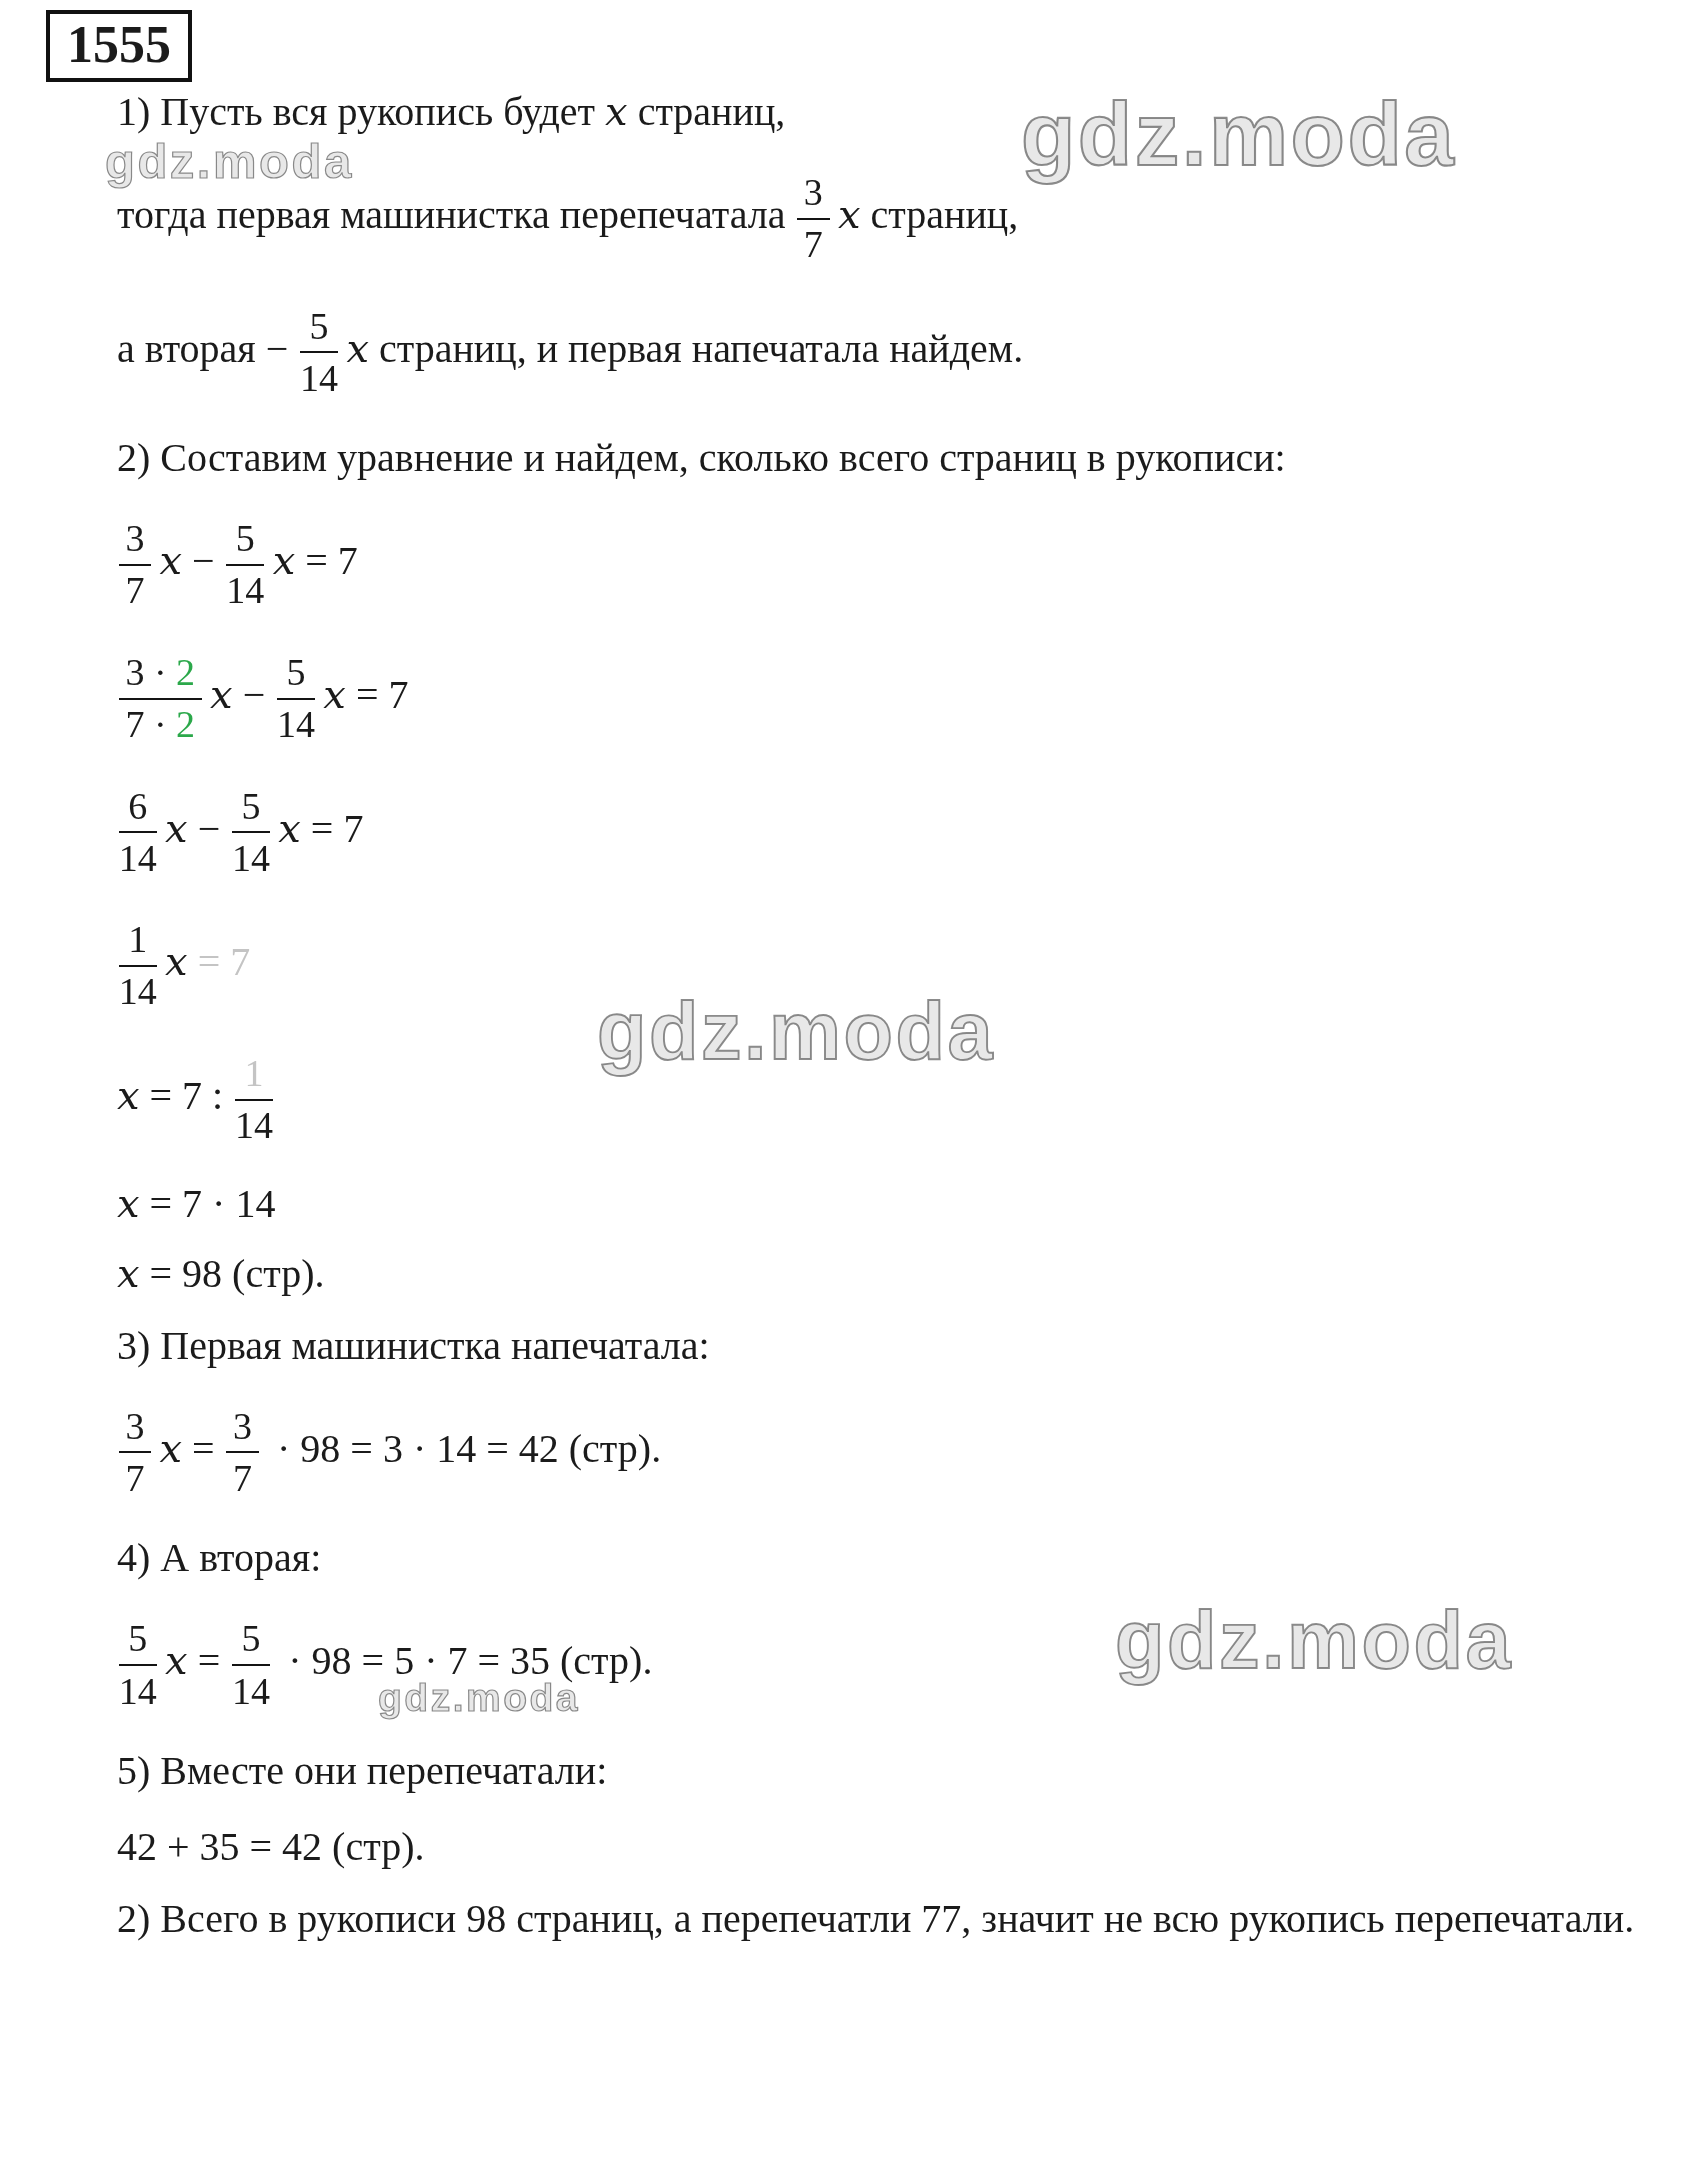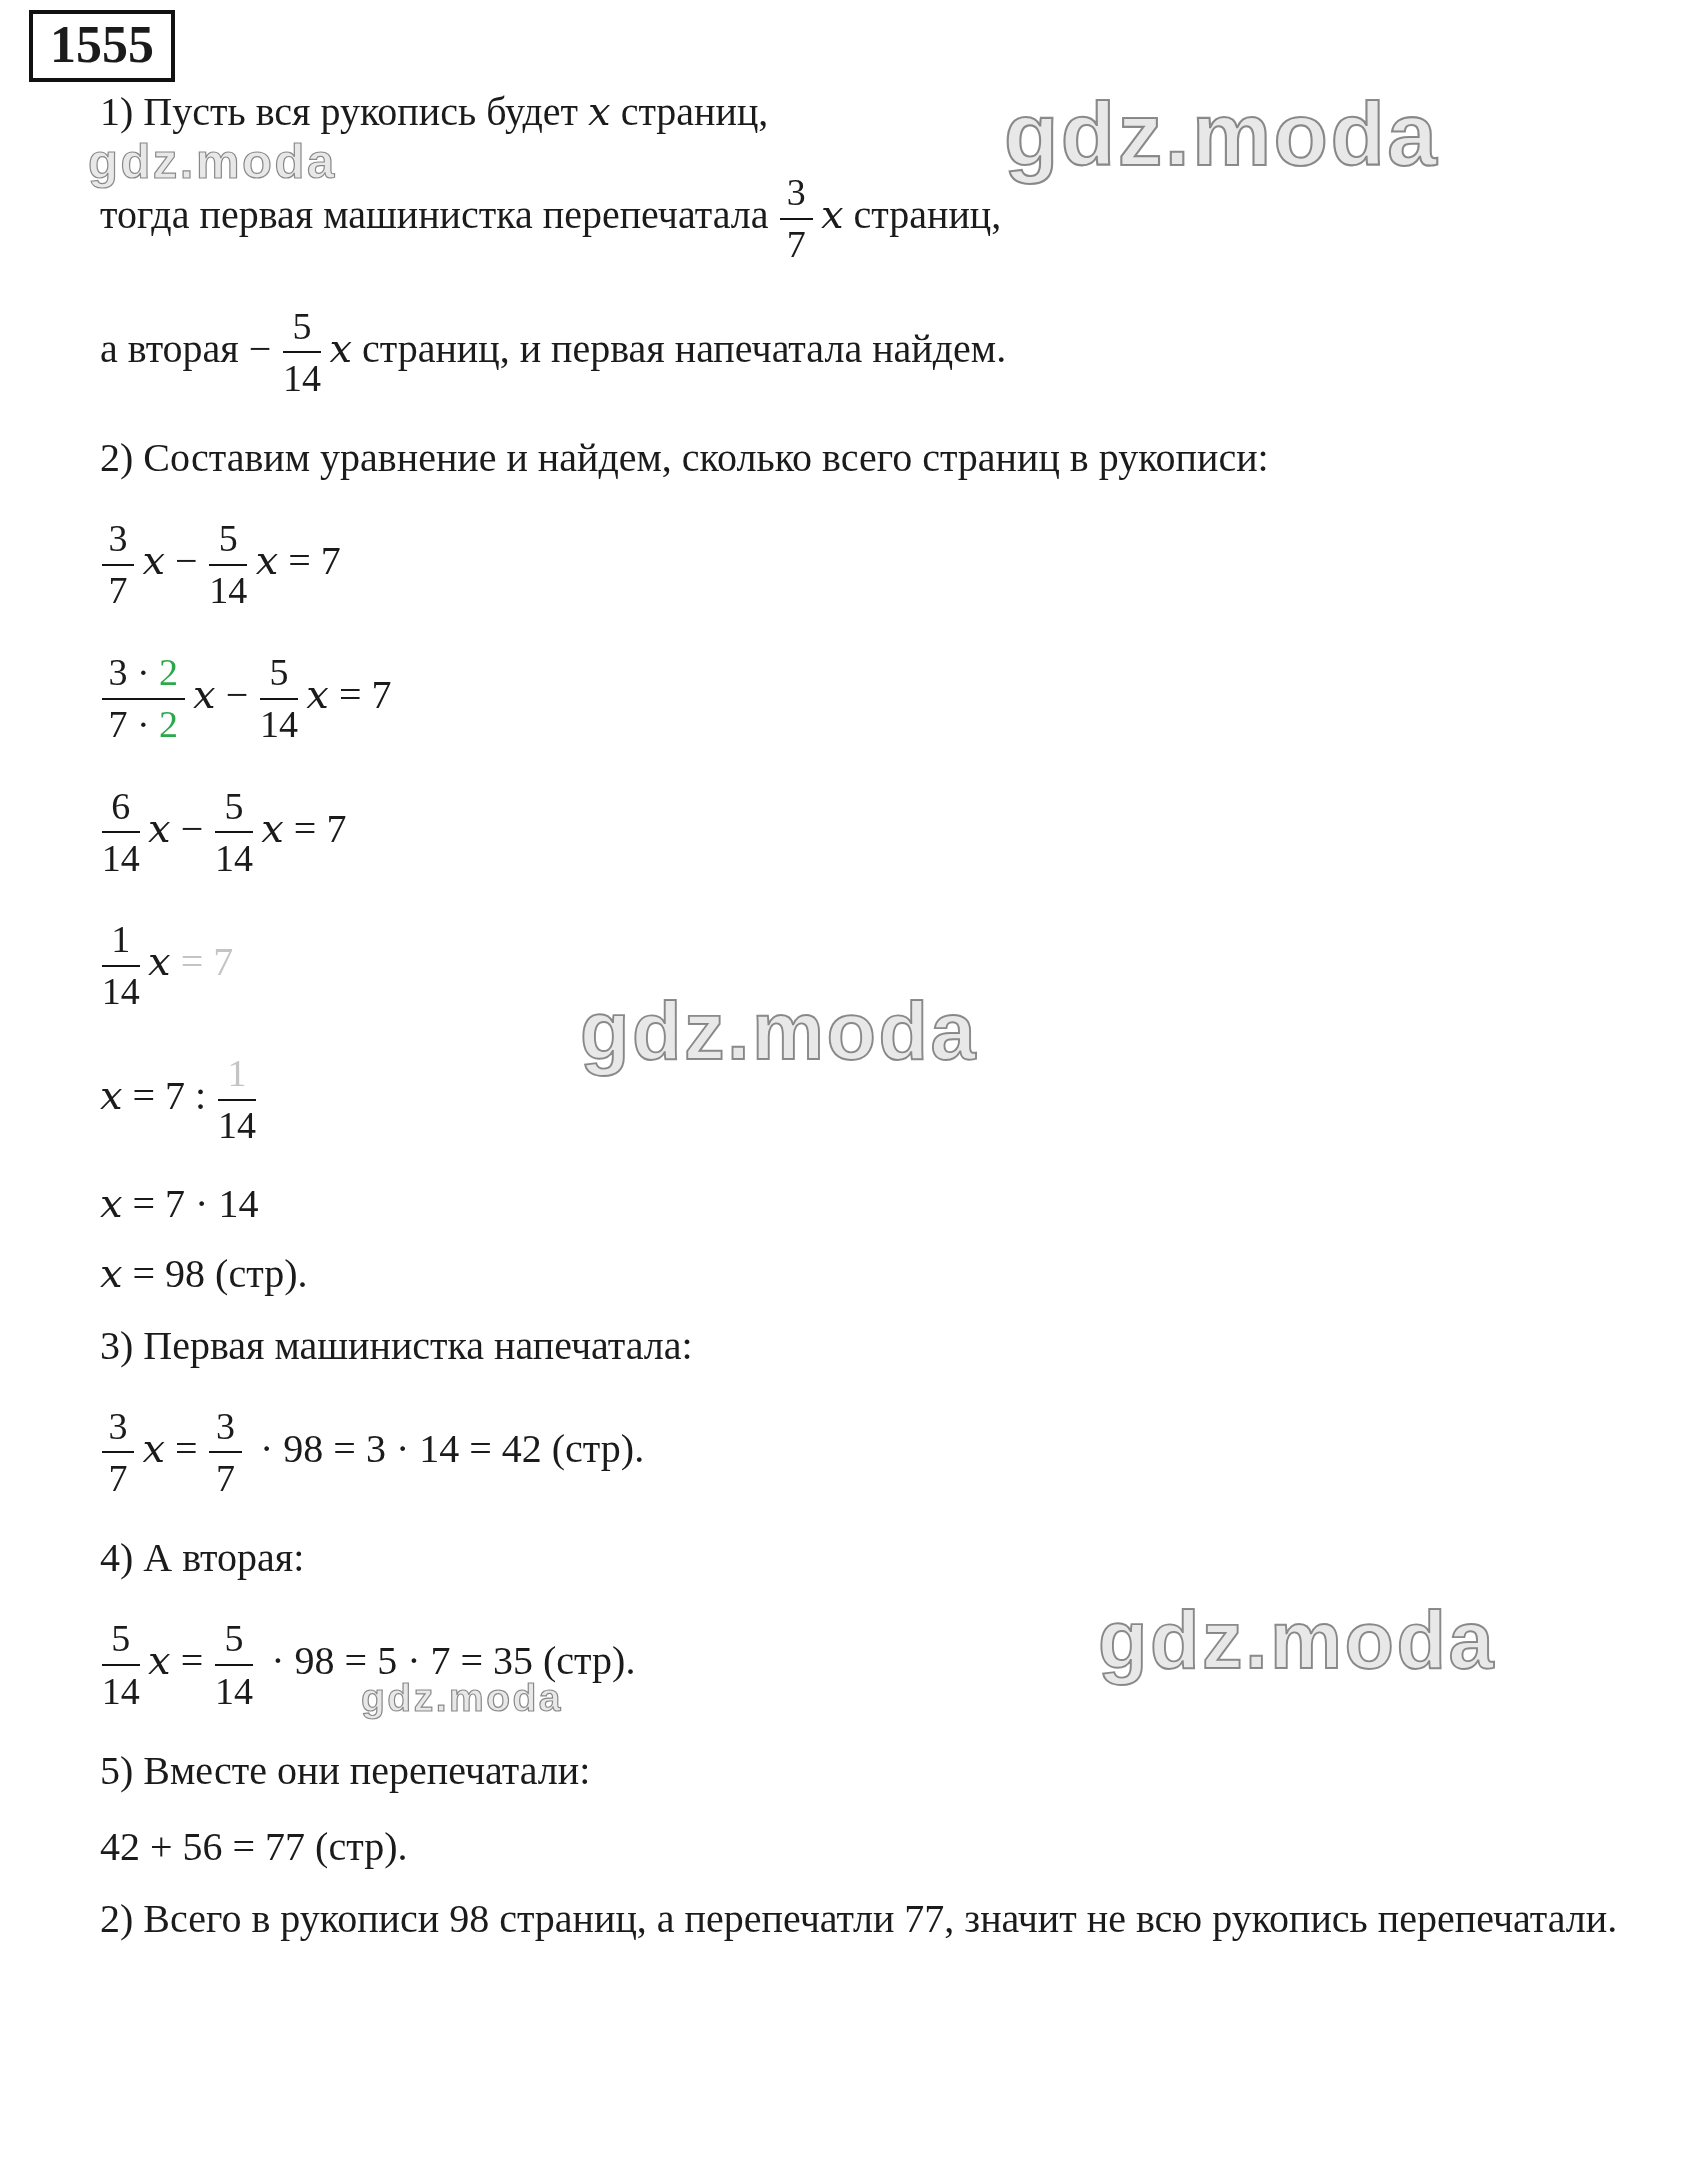--- a/index.html
+++ b/index.html
@@ -1,21 +1,21 @@
 <!DOCTYPE html>
 <html style="font-size:13.5px"><head>
 <meta charset="utf-8">
 <style>
   html,body{margin:0;padding:0;background:#ffffff;}
   body{
     width:1705px;height:2167px;position:relative;overflow:hidden;
     font-family:"Liberation Serif","DejaVu Serif",serif;
     color:#1b1b1b;
   }
-  .page{position:absolute;inset:0;}
+  .page{position:absolute;inset:0;margin-left:17px;}
 
   
   .badge{
     position:absolute;left:29px;top:10px;
     border:4.2px solid #111;
     padding:1.7px 17px 5px 17px;
     font-size:52px;font-weight:bold;line-height:1.1;
     background:#fff;z-index:3;
   }
 
@@ -75,18 +75,18 @@
       <div class="line math-frac"><span class="frac"><span class="num"><span>6</span></span><span class="den"><span>14</span></span></span><span class="it ">x</span><span class=""> − </span><span class="frac"><span class="num"><span>5</span></span><span class="den"><span>14</span></span></span><span class="it ">x</span><span class=""> = 7</span></div>
       <div class="line math-frac"><span class="frac"><span class="num"><span>1</span></span><span class="den"><span>14</span></span></span><span class="it ">x</span><span class="faded"> = 7</span></div>
       <div class="line math-frac"><span class="it ">x</span><span class=""> = 7 : </span><span class="frac"><span class="num"><span class="faded">1</span></span><span class="den"><span>14</span></span></span></div>
       <div class="line math"><span class="it ">x</span><span class=""> = 7 · 14</span></div>
       <div class="line math"><span class="it ">x</span><span class=""> = 98 (стр).</span></div>
       <div class="line text"><span class="">3) Первая машинистка напечатала:</span></div>
       <div class="line math-frac"><span class="frac"><span class="num"><span>3</span></span><span class="den"><span>7</span></span></span><span class="it ">x</span><span class=""> = </span><span class="frac"><span class="num"><span>3</span></span><span class="den"><span>7</span></span></span><span class=""> · 98 = 3 · 14 = 42 (стр).</span></div>
       <div class="line text"><span class="">4) А вторая:</span></div>
       <div class="line math-frac"><span class="frac"><span class="num"><span>5</span></span><span class="den"><span>14</span></span></span><span class="it ">x</span><span class=""> = </span><span class="frac"><span class="num"><span>5</span></span><span class="den"><span>14</span></span></span><span class=""> · 98 = 5 · 7 = 35 (стр).</span></div>
       <div class="line text"><span class="">5) Вместе они перепечатали:</span></div>
-      <div class="line math"><span class="">42 + 56 = 77 (стр).</span></div>
+      <div class="line math"><span class="">42 + 35 = 42 (стр).</span></div>
       <div class="line text"><span class="">2) Всего в рукописи 98 страниц, а перепечатли 77, значит не всю рукопись перепечатали.</span></div>
     </div>
 
 </div>
 
 
 </body></html>

